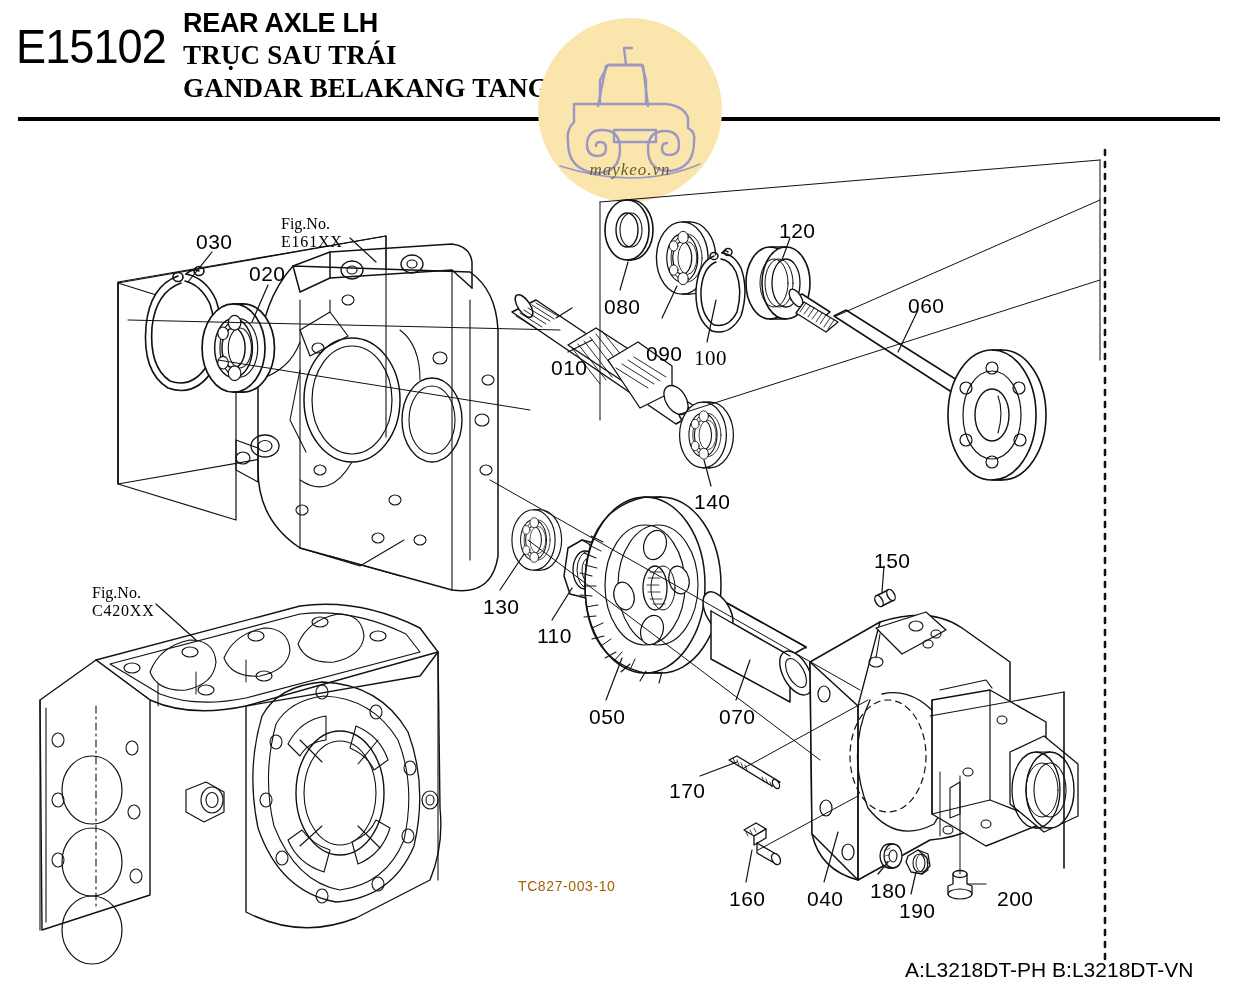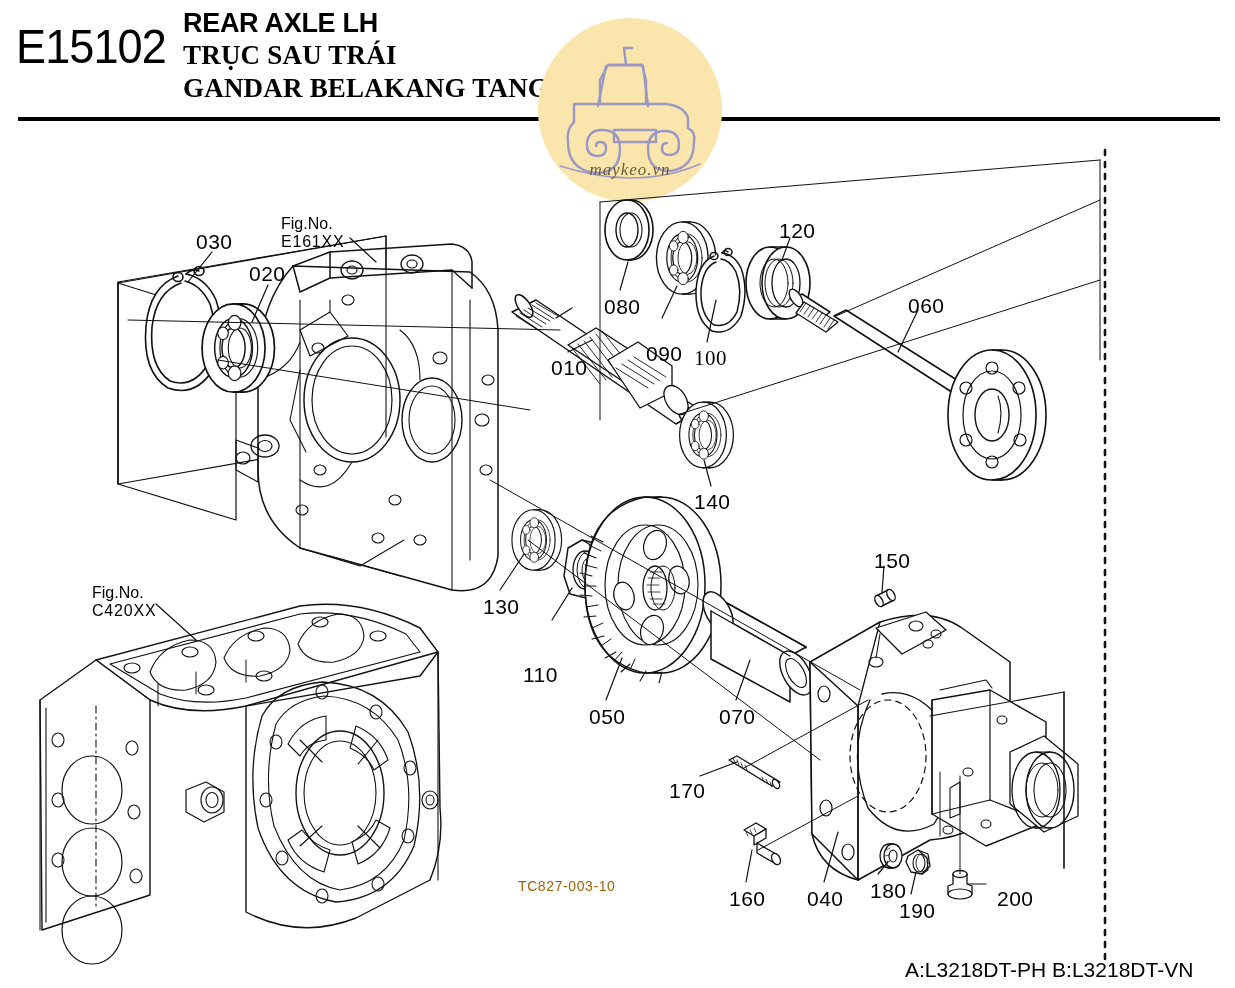--- a/index.html
+++ b/index.html
@@ -107,21 +107,21 @@
     position: absolute;
     font-family: "Liberation Sans", sans-serif;
     font-size: 21px;
     line-height: 21px;
     letter-spacing: 0.5px;
     white-space: nowrap;
     color: #000;
   }
   .lbl-fig {
     position: absolute;
-    font-family: Liberation Sans, sans-serif;
+    font-family: Liberation Serif, serif;
     font-size: 16px;
     line-height: 18px;
     white-space: nowrap;
     color: #000;
   }
   .lbl-fig .l2 { letter-spacing: 0.8px; }
 
   .drawing-no {
     position: absolute;
     left: 518px;
@@ -647,21 +647,21 @@
   <div class="lbl" style="left:196px; top:231px;">030</div>
   <div class="lbl" style="left:249px; top:263px;">020</div>
   <div class="lbl" style="left:604px; top:296px;">080</div>
   <div class="lbl" style="left:646px; top:323px;margin-top:20px;">090</div>
   <div class="lbl" style="left:694px; top:348px;font-family:Liberation Serif, serif;">100</div>
   <div class="lbl" style="left:779px; top:220px;">120</div>
   <div class="lbl" style="left:908px; top:295px;">060</div>
   <div class="lbl" style="left:551px; top:357px;">010</div>
   <div class="lbl" style="left:694px; top:491px;">140</div>
   <div class="lbl" style="left:483px; top:596px;">130</div>
-  <div class="lbl" style="left:523px; top:625px;margin-top:39px;">110</div>
+  <div class="lbl" style="left:537px; top:625px;">110</div>
   <div class="lbl" style="left:589px; top:706px;">050</div>
   <div class="lbl" style="left:719px; top:706px;">070</div>
   <div class="lbl" style="left:874px; top:550px;">150</div>
   <div class="lbl" style="left:669px; top:780px;">170</div>
   <div class="lbl" style="left:729px; top:888px;">160</div>
   <div class="lbl" style="left:807px; top:888px;">040</div>
   <div class="lbl" style="left:870px; top:880px;">180</div>
   <div class="lbl" style="left:899px; top:900px;">190</div>
   <div class="lbl" style="left:997px; top:888px;">200</div>
 

